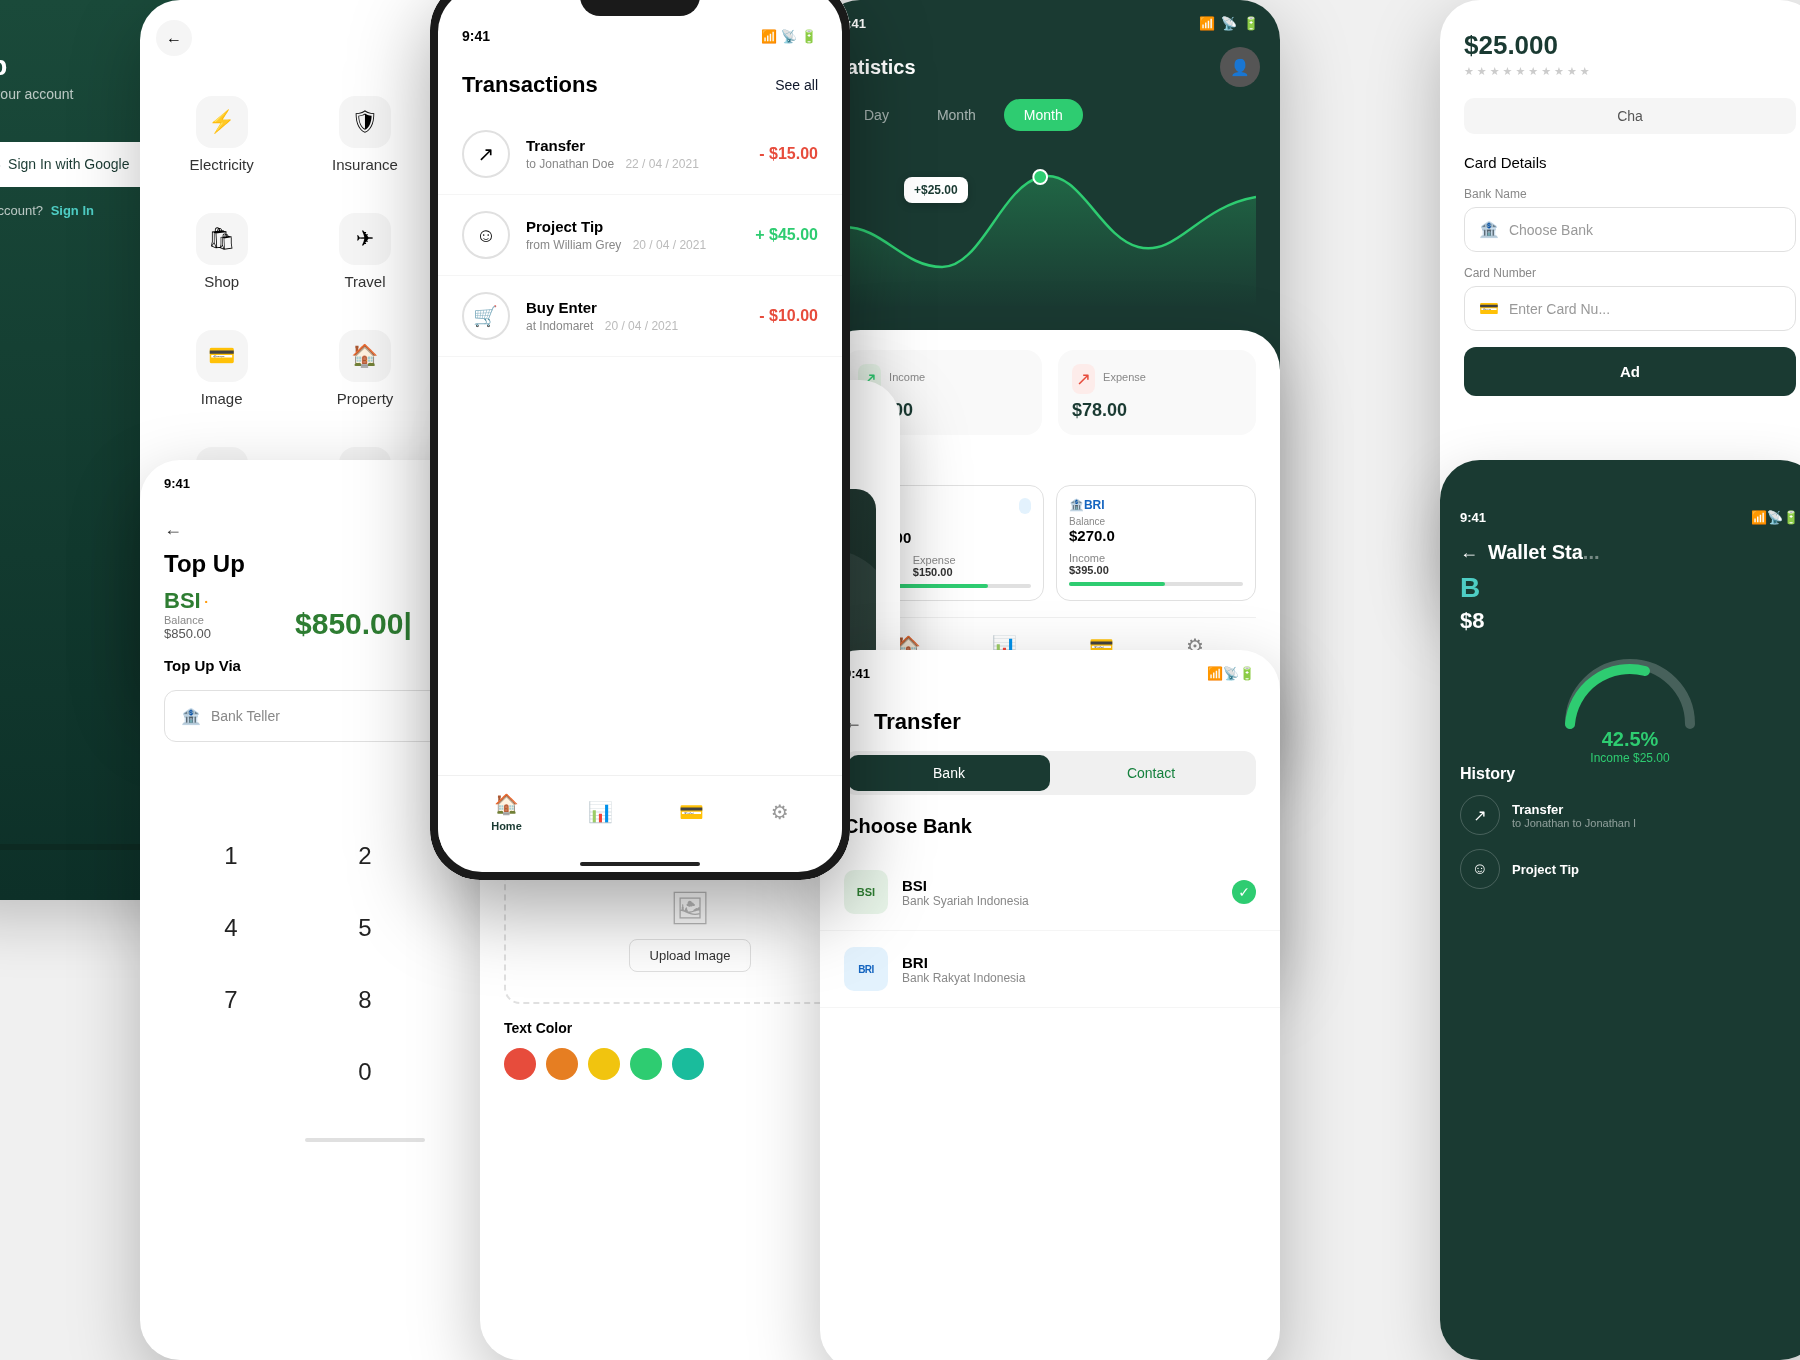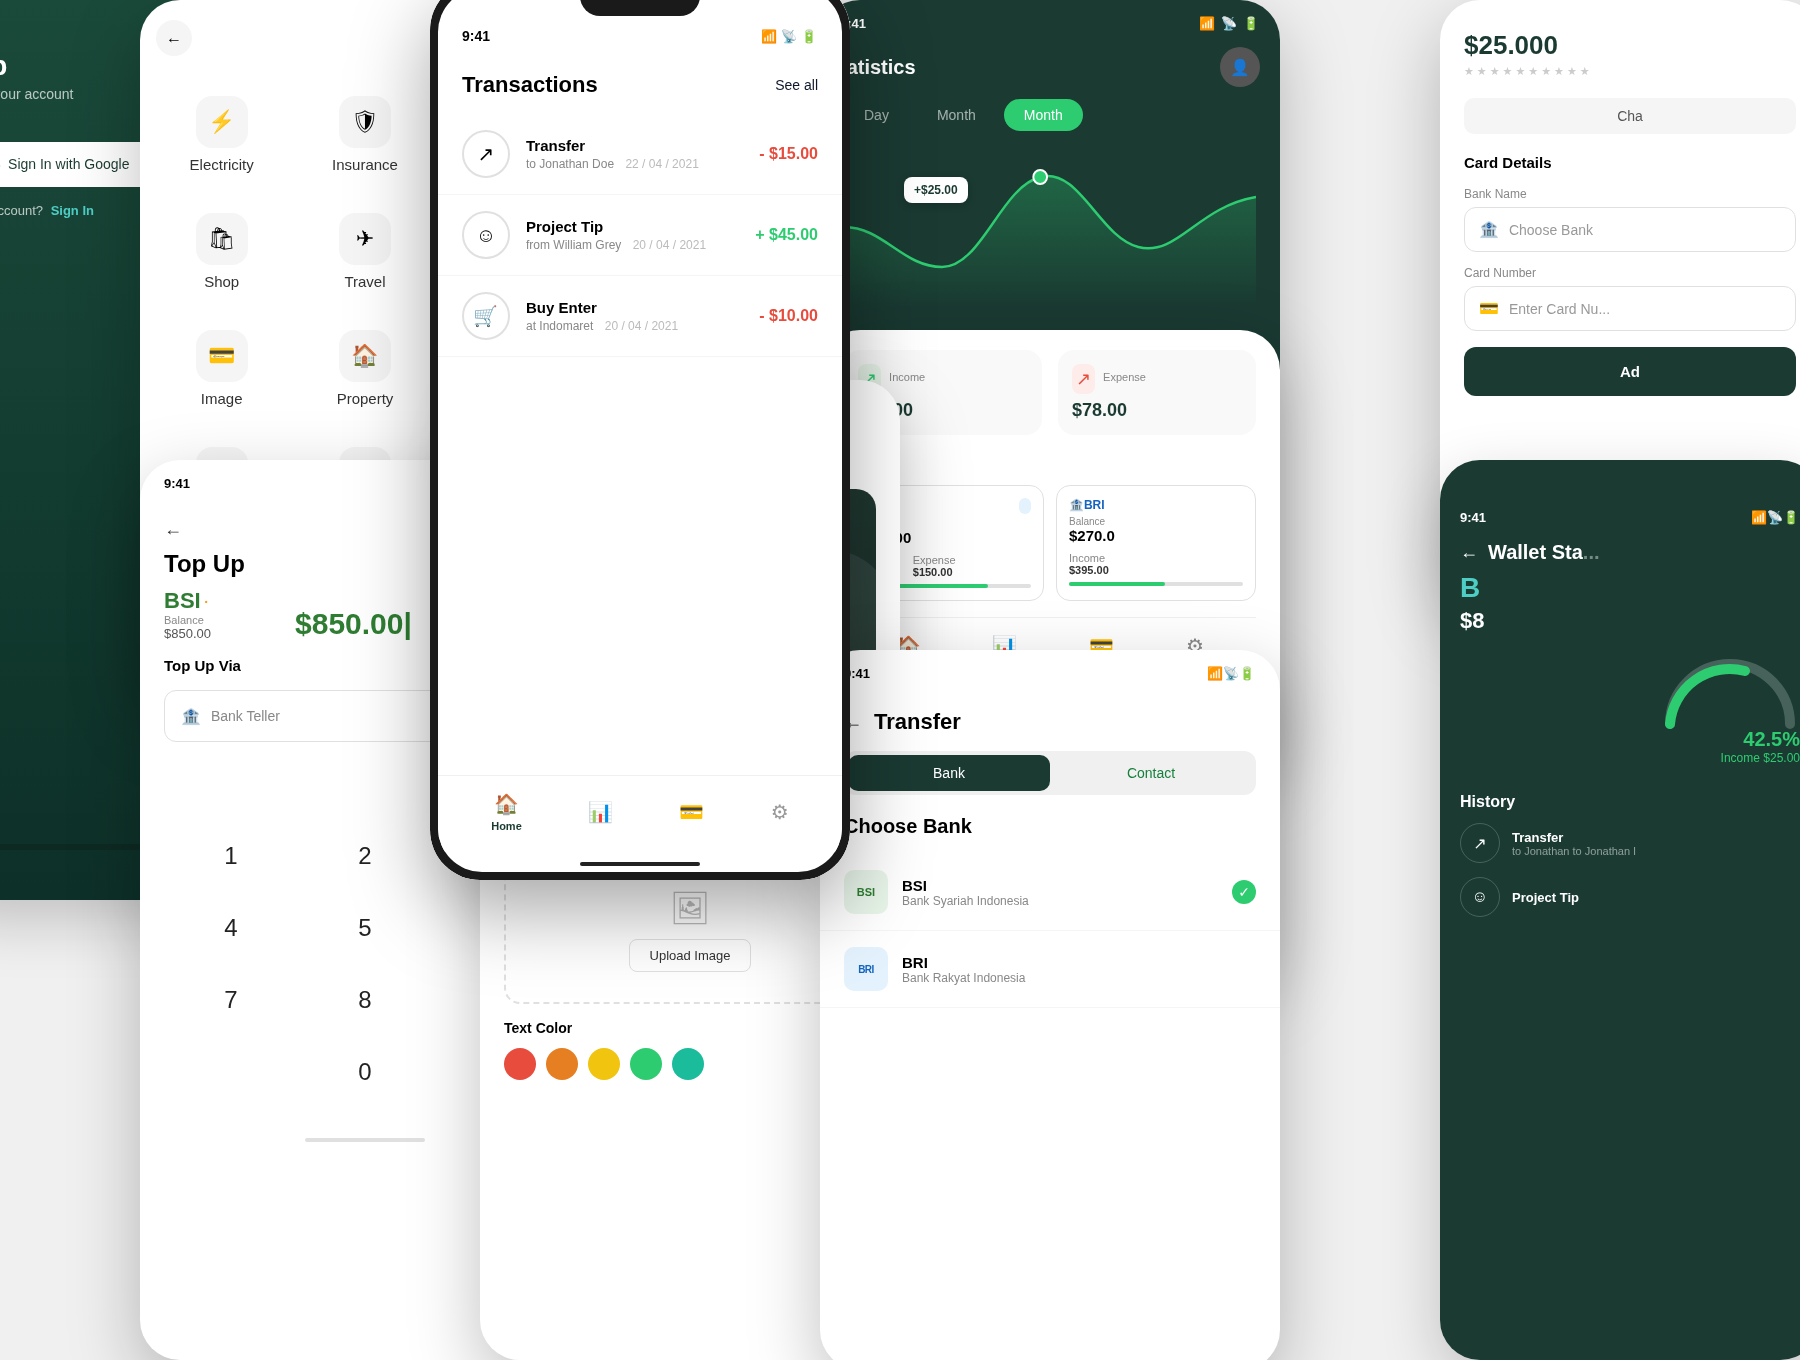--- a/index.html
+++ b/index.html
@@ -811,21 +811,21 @@
     
     <div style="font-size:26px; font-weight:800; color:#1a3a32; margin-bottom:4px;">$25.000</div>
     <div style="color:#ccc; font-size:11px; letter-spacing:3px; margin-bottom:20px;">★★★★★★★★★★</div>
 
     
     <div style="background:#f5f5f5; border-radius:10px; padding:10px 16px; margin-bottom:20px; font-size:14px; color:#555; text-align:center;">
       <span>Cha</span>
     </div>
 
     
-    <div style="font-size:15px; font-weight:700; margin-bottom:16px;">Card Details</div>
+    <div style="font-size:15px; font-weight:400; margin-bottom:16px;">Card Details</div>
 
     <div style="font-size:12px; color:#888; margin-bottom:6px;">Bank Name</div>
     <div class="card-input">
       <span style="font-size:16px; color:#bbb;">🏦</span>
       <span>Choose Bank</span>
     </div>
 
     <div style="font-size:12px; color:#888; margin:14px 0 6px;">Card Number</div>
     <div class="card-input">
       <span style="font-size:16px; color:#bbb;">💳</span>
@@ -1077,21 +1077,21 @@
     </div>
 
     <div style="display:flex; align-items:center; gap:10px; margin-bottom:8px;">
       <span style="cursor:pointer; font-size:18px;">←</span>
       <span style="font-size:20px; font-weight:700;">Wallet Sta<span style="opacity:0.4">...</span></span>
     </div>
 
     <div style="font-size:28px; font-weight:800; color:#4ecdc4; margin-bottom:4px;">B</div>
     <div style="font-size:22px; font-weight:700; margin-bottom:20px;">$8</div>
 
-    <div style="text-align:right; margin-bottom:28px;">
+    <div style="text-align:center; margin-bottom:0;">
       <svg width="140" height="80" viewBox="0 0 140 80">
         <path d="M10,70 A60,60 0 0,1 130,70" fill="none" stroke="rgba(255,255,255,0.2)" stroke-width="10" stroke-linecap="round"></path>
         <path d="M10,70 A60,60 0 0,1 85,17" fill="none" stroke="#2ecc71" stroke-width="10" stroke-linecap="round"></path>
       </svg>
       <div style="font-size:20px; font-weight:700; color:#2ecc71; margin-top:-10px;">42.5%</div>
       <div style="font-size:12px; color:#2ecc71;">Income $25.00</div>
     </div>
 
     <div style="font-size:16px; font-weight:700; margin-bottom:12px;">History</div>
 

